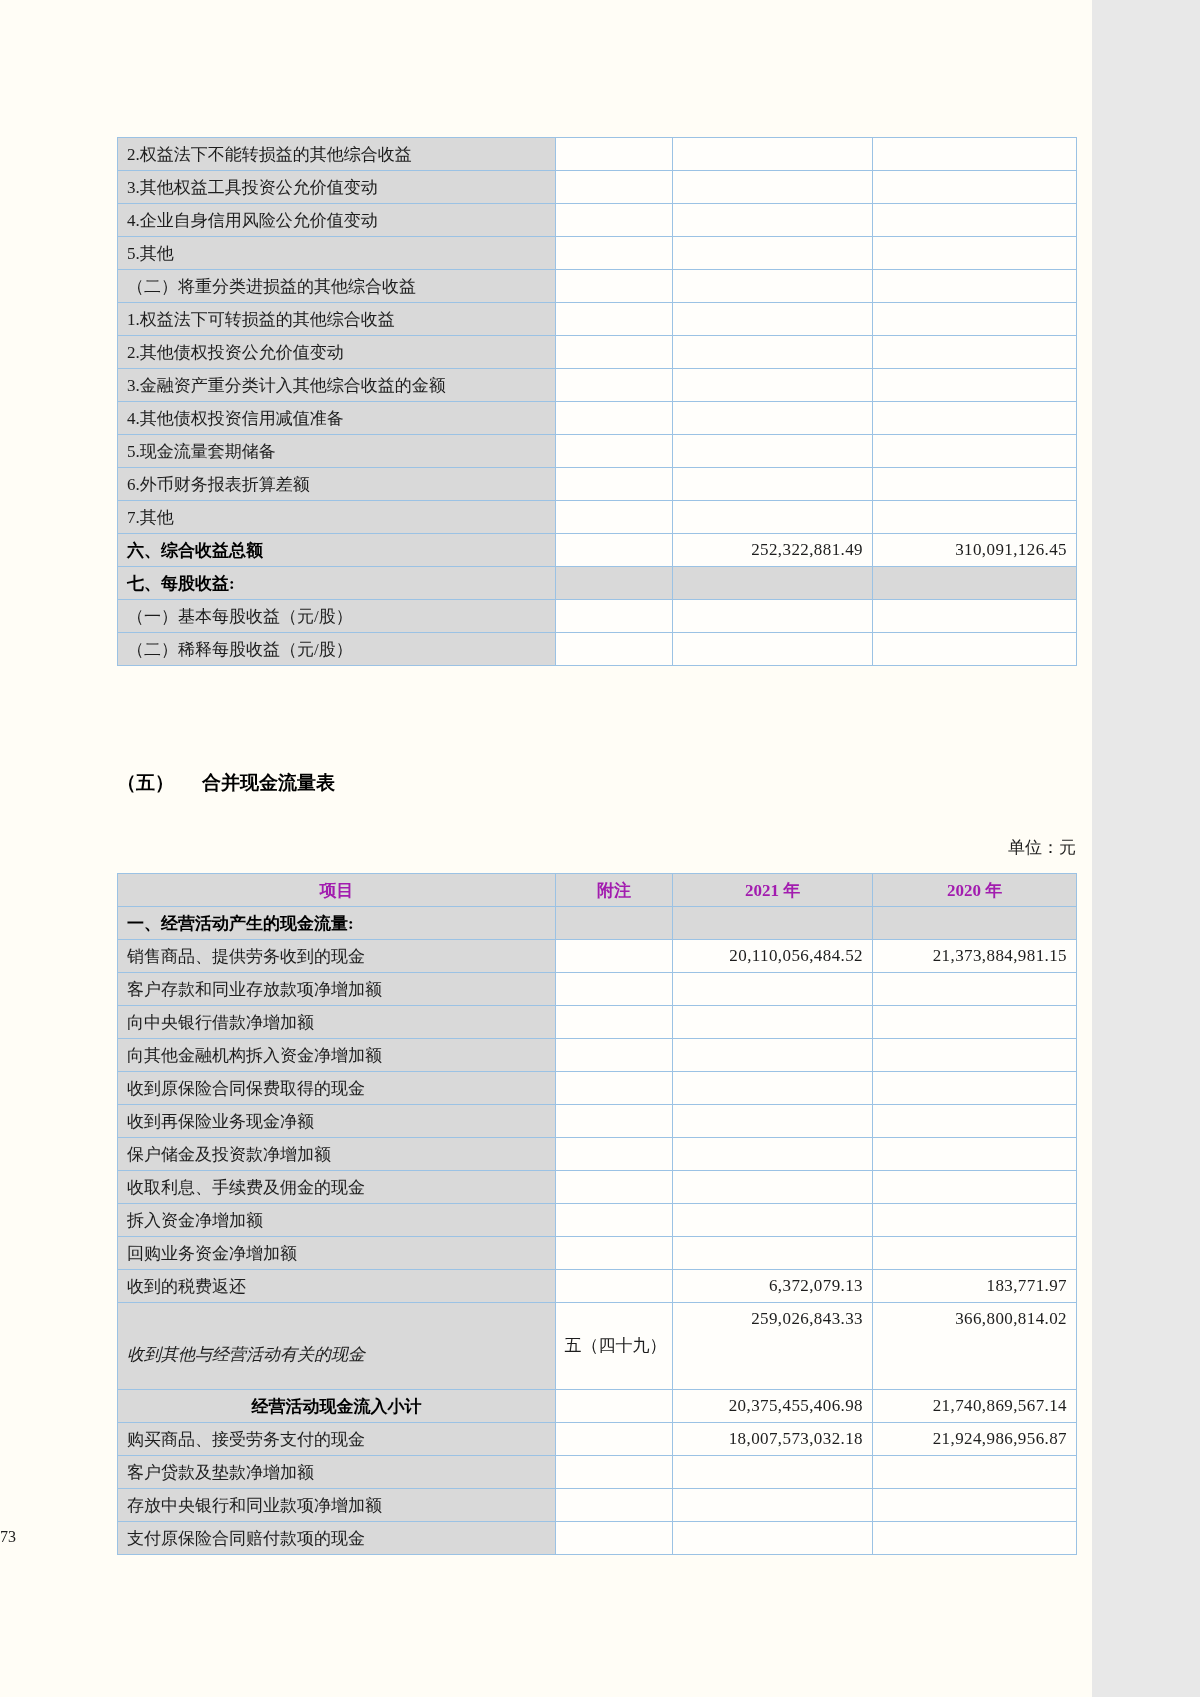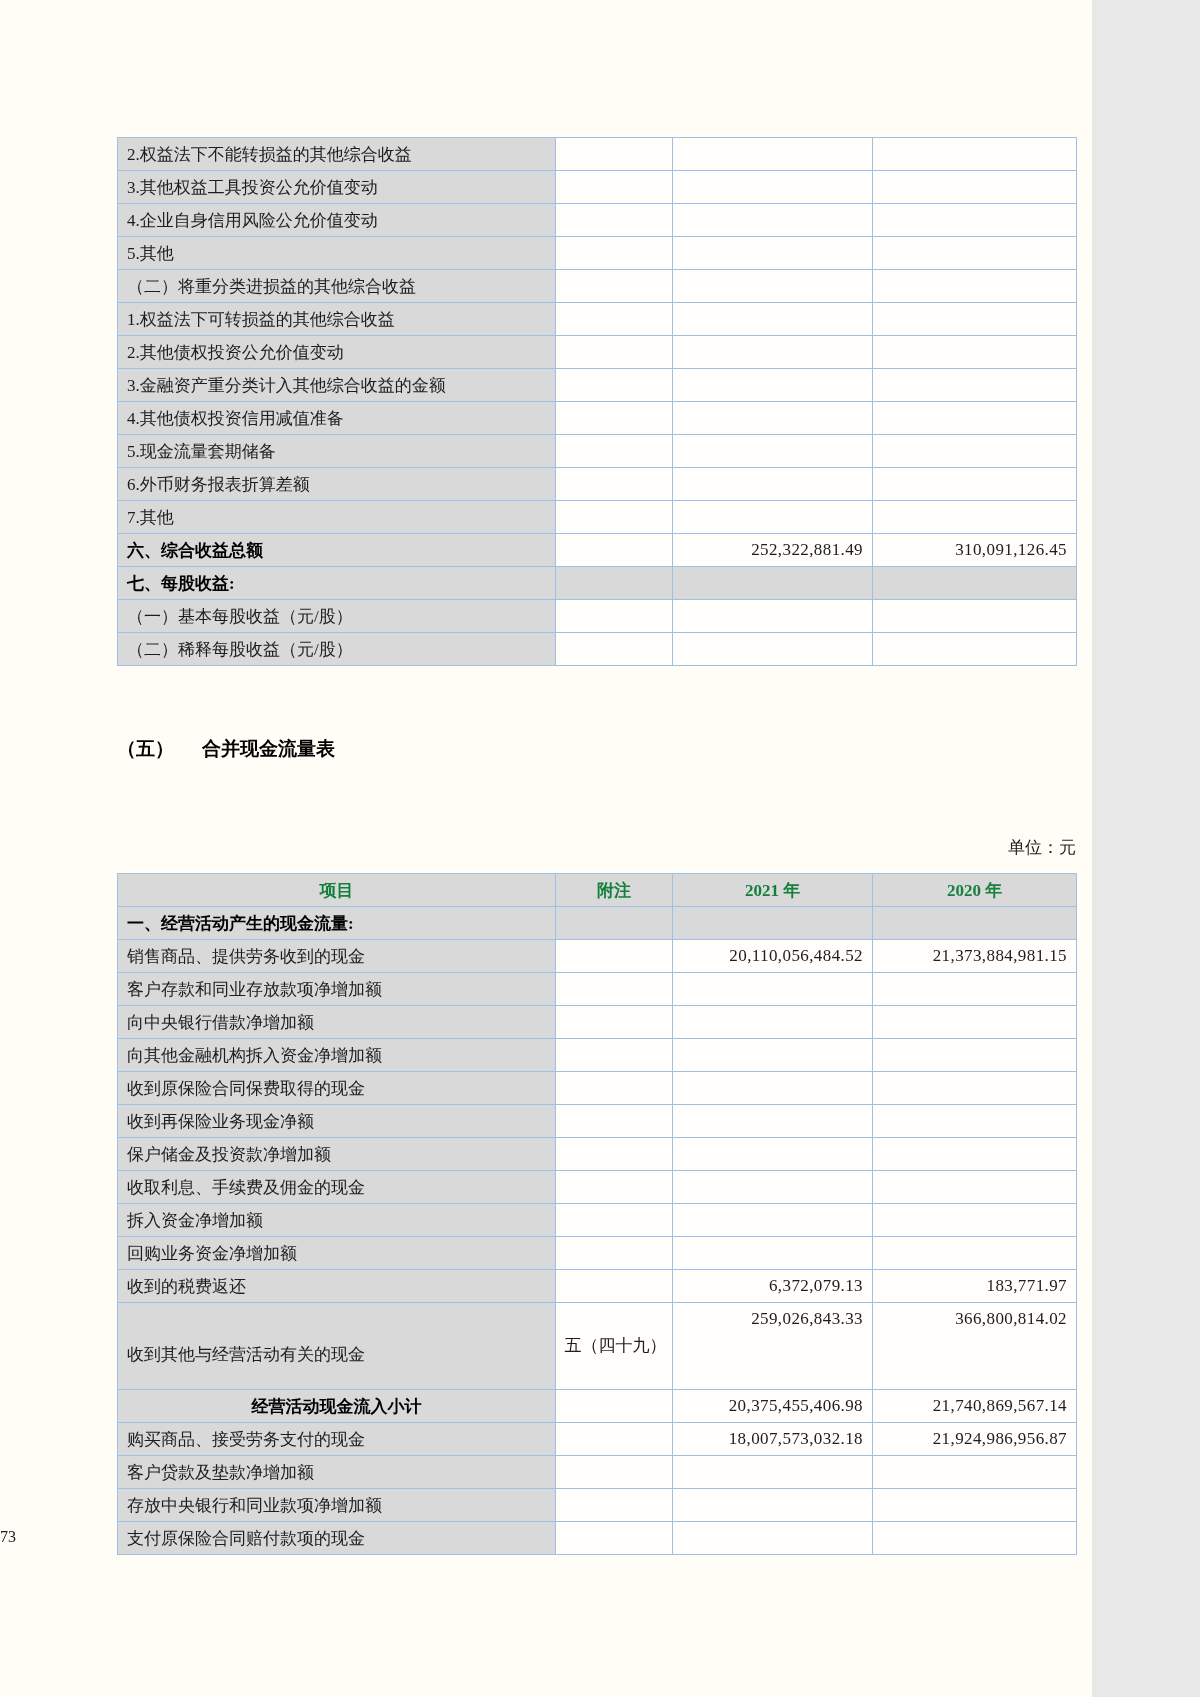--- a/index.html
+++ b/index.html
@@ -14,33 +14,33 @@
   table{border-collapse:collapse;position:absolute;table-layout:fixed;background:#fffdf6;}
   td,th{
     border:1.5px solid #9bc2e4;
     font-size:17px;
     height:30px;
     padding:1px 9px;
     background:#fffefb;
     color:#1d1d1d;
     overflow:hidden;
   }
-  th{background:#d9d9d9;font-weight:bold;text-align:center;color:#15803d;}
+  th{background:#d9d9d9;font-weight:bold;text-align:center;color:#a21caf;}
   .c-label{background:#d9d9d9;text-align:left;}
   .c-note{text-align:center;padding:1px 5px;line-height:1.45;}
   .c-num{text-align:right;letter-spacing:0.4px;white-space:nowrap;}
   tr.section-row td{background:#d9d9d9;}
   .bold{font-weight:bold;color:#000;}
   .center{text-align:center;}
   tr.tall-row td{height:62px;}
   tr.tall-row .c-num{vertical-align:top;padding-top:6px;}
   tr.tall-row .c-note{vertical-align:middle;padding-left:8px;}
-  tr.tall-row .c-label{vertical-align:bottom;padding-bottom:23px;}
+  tr.tall-row .c-label{vertical-align:bottom;padding-bottom:23px;font-style:italic;}
   .section-title{
-    position:absolute;left:117px;top:736px;
+    position:absolute;left:117px;top:770px;
     font-size:19px;font-weight:bold;color:#000;
   }
   .section-title .idx{margin-right:28px;}
   .unit-label{
     position:absolute;left:117px;top:836px;width:959px;
     text-align:right;font-size:17px;color:#1d1d1d;
   }
   .page-number{
     position:absolute;left:0;top:1528px;width:100%;
     text-align:left;font-size:16px;color:#1d1d1d;

